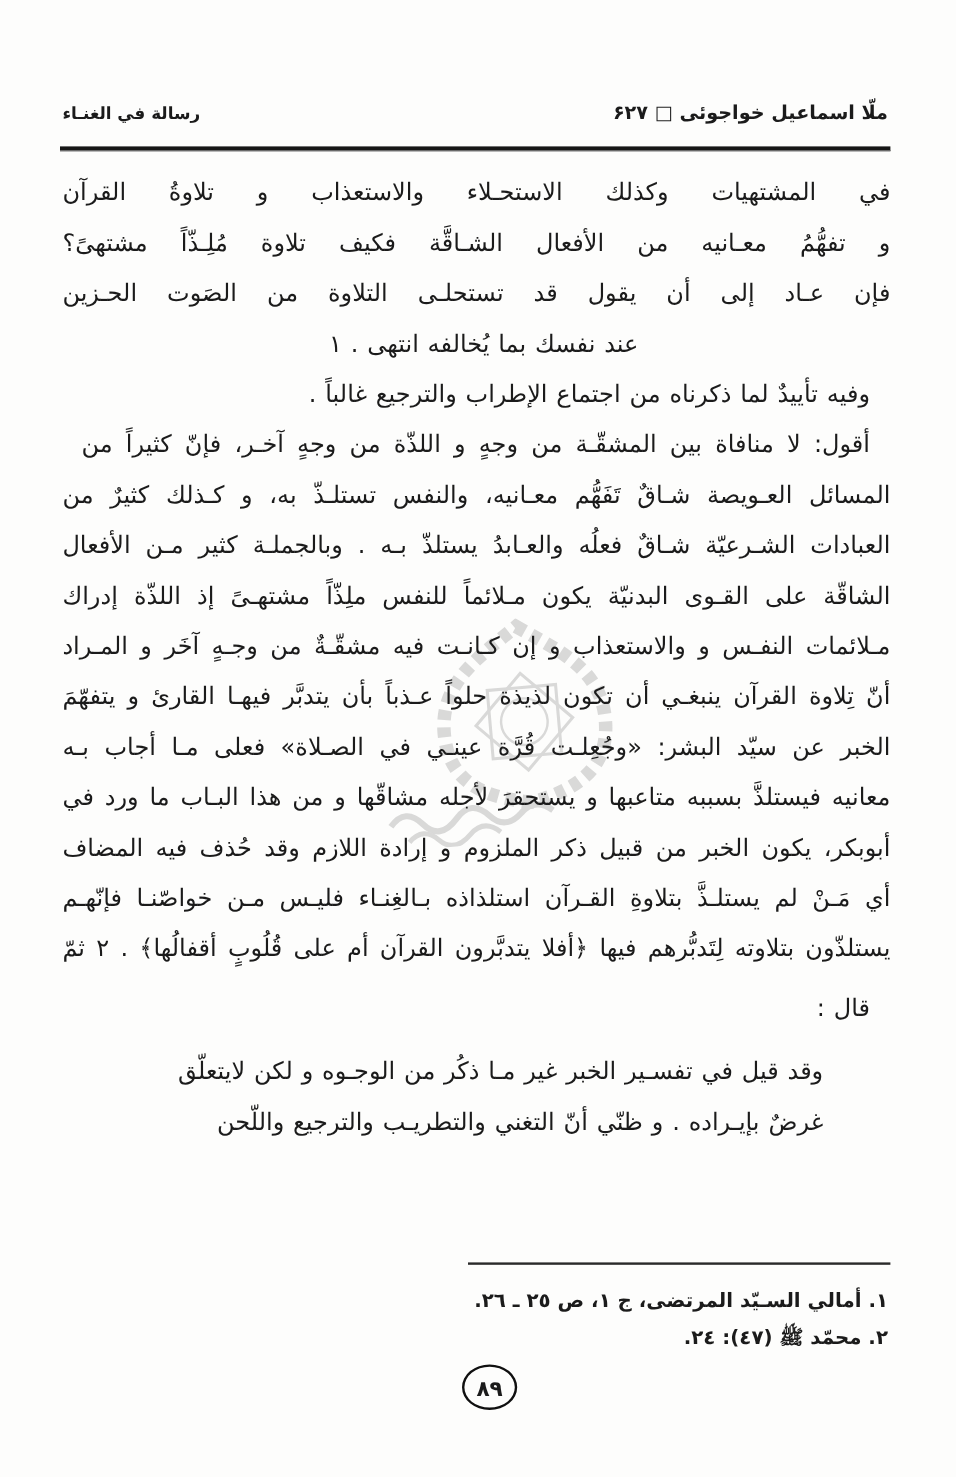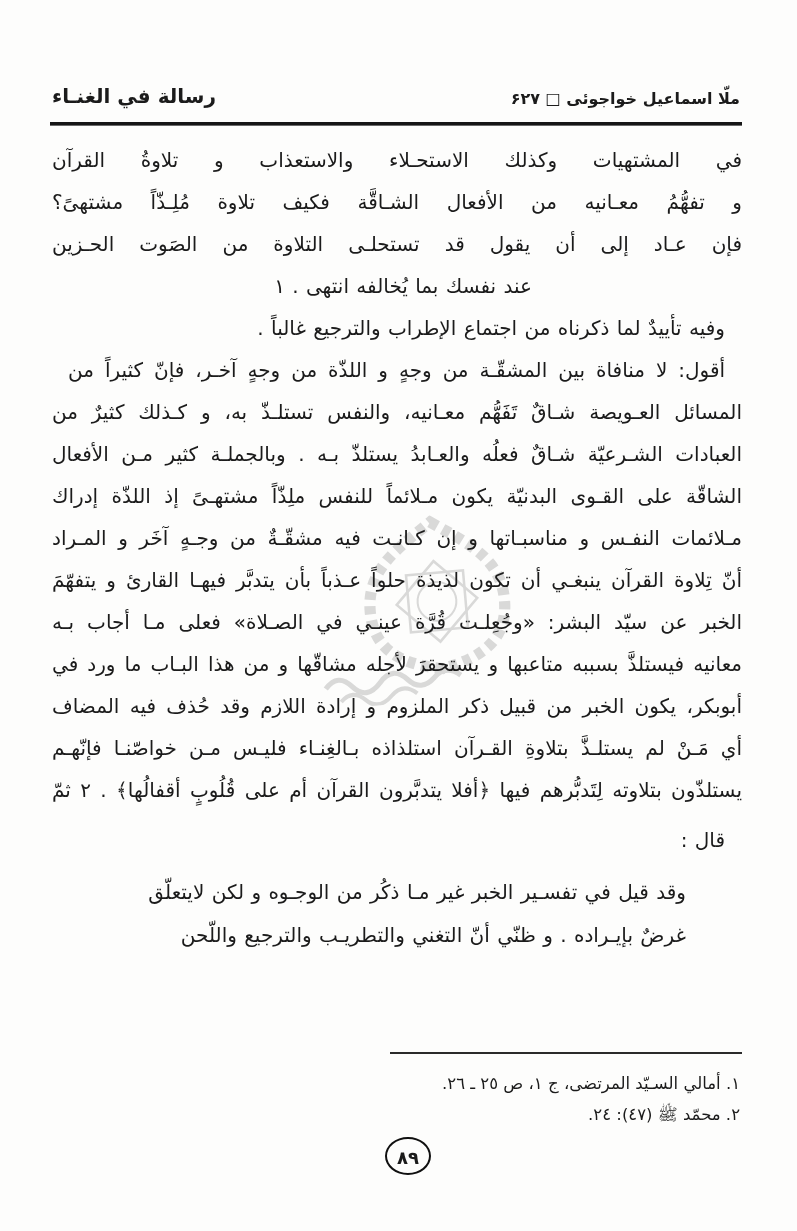--- a/index.html
+++ b/index.html
@@ -10,21 +10,21 @@
     color:#1b1b1b;
   }
   .page{position:absolute;inset:0;direction:rtl;}
 
   
   .page-header{
     position:absolute;top:84px;right:57px;left:52px;
     display:flex;justify-content:space-between;align-items:flex-end;
     font-weight:bold;font-size:16px;direction:rtl;
   }
-  .hdr-title{font-size:20px;letter-spacing:0;}
+  .hdr-title{font-size:14px;letter-spacing:0;}
   .hdr-author{font-size:16px;}
   .hdr-rule{
     position:absolute;top:122px;right:55px;left:50px;height:3px;
     background:#161616;border-bottom:1px solid #6a6a6a;
   }
 
   
   .watermark{
     position:absolute;left:315px;top:515px;width:245px;height:185px;
     opacity:.42;z-index:0;transform:rotate(-5deg);
@@ -57,21 +57,21 @@
   }
   .ln.quote-first{margin-top:10px;}
 
   
   .fn-rule{
     position:absolute;top:1052px;right:55px;width:352px;height:2px;
     background:#2a2a2a;
   }
   .footnotes{
     position:absolute;top:1068px;right:57px;left:52px;z-index:1;
-    direction:rtl;font-size:16.5px;font-weight:normal;
+    direction:rtl;font-size:16.5px;font-weight:bold;
   }
   .footnote{line-height:31px;text-align:right;}
 
   
   .page-number{
     position:absolute;top:1137px;left:385px;width:46px;height:38px;
     border:2.5px solid #101010;border-radius:50%;
     text-align:center;line-height:38px;font-size:18px;font-weight:bold;
     z-index:1;box-sizing:border-box;
   }
@@ -101,21 +101,21 @@
   <div class="body-text">
     <div class="ln">في المشتهيات وكذلك الاستحـلاء والاستعذاب و تلاوةُ القرآن</div>
     <div class="ln">و تفهُّمُ معـانيه من الأفعال الشـاقَّة فكيف تلاوة مُلِـذّاً مشتهىً؟</div>
     <div class="ln">فإن عـاد إلى أن يقول قد تستحلـى التلاوة من الصَوت الحـزين</div>
     <div class="ln short-end">عند نفسك بما يُخالفه انتهى . ١</div>
     <div class="ln para-end">وفيه تأييدٌ لما ذكرناه من اجتماع الإطراب والترجيع غالباً .</div>
     <div class="ln para">أقول: لا منافاة بين المشقّـة من وجهٍ و اللذّة من وجهٍ آخـر، فإنّ كثيراً من</div>
     <div class="ln">المسائل العـويصة شـاقٌ تَفَهُّم معـانيه، والنفس تستلـذّ به، و كـذلك كثيرٌ من</div>
     <div class="ln">العبادات الشـرعيّة شـاقٌ فعلُه والعـابدُ يستلذّ بـه . وبالجملـة كثير مـن الأفعال</div>
     <div class="ln">الشاقّة على القـوى البدنيّة يكون مـلائماً للنفس ملِذّاً مشتهـىً إذ اللذّة إدراك</div>
-    <div class="ln">مـلائمات النفـس و مناسبـاتها و إن كـانـت فيه مشقّـةٌ من وجـهٍ آخَر و المـراد</div>
+    <div class="ln">مـلائمات النفـس و والاستعذاب و إن كـانـت فيه مشقّـةٌ من وجـهٍ آخَر و المـراد</div>
     <div class="ln">أنّ تِلاوة القرآن ينبغـي أن تكون لذيذة حلواً عـذباً بأن يتدبَّر فيهـا القارئ و يتفهّمَ</div>
     <div class="ln">الخبر عن سيّد البشر: «وجُعِلـت قُرَّة عينـي في الصـلاة» فعلى مـا أجاب بـه</div>
     <div class="ln">معانيه فيستلذَّ بسببه متاعبها و يستحقرَ لأجله مشاقّها و من هذا البـاب ما ورد في</div>
     <div class="ln">أبوبكر، يكون الخبر من قبيل ذكر الملزوم و إرادة اللازم وقد حُذف فيه المضاف</div>
     <div class="ln">أي مَـنْ لم يستلـذَّ بتلاوةِ القـرآن استلذاذه بـالغِنـاء فليـس مـن خواصّنـا فإنّهـم</div>
     <div class="ln">يستلذّون بتلاوته لِتَدبُّرهم فيها ﴿أفلا يتدبَّرون القرآن أم على قُلُوبٍ أقفالُها﴾ . ٢ ثمّ</div>
     <div class="ln para-end qal">قال :</div>
     <div class="ln quote quote-first">وقد قيل في تفسـير الخبر غير مـا ذكُر من الوجـوه و لكن لايتعلّق</div>
     <div class="ln quote">غرضٌ بإيـراده . و ظنّي أنّ التغني والتطريـب والترجيع واللّحن</div>
   </div>

